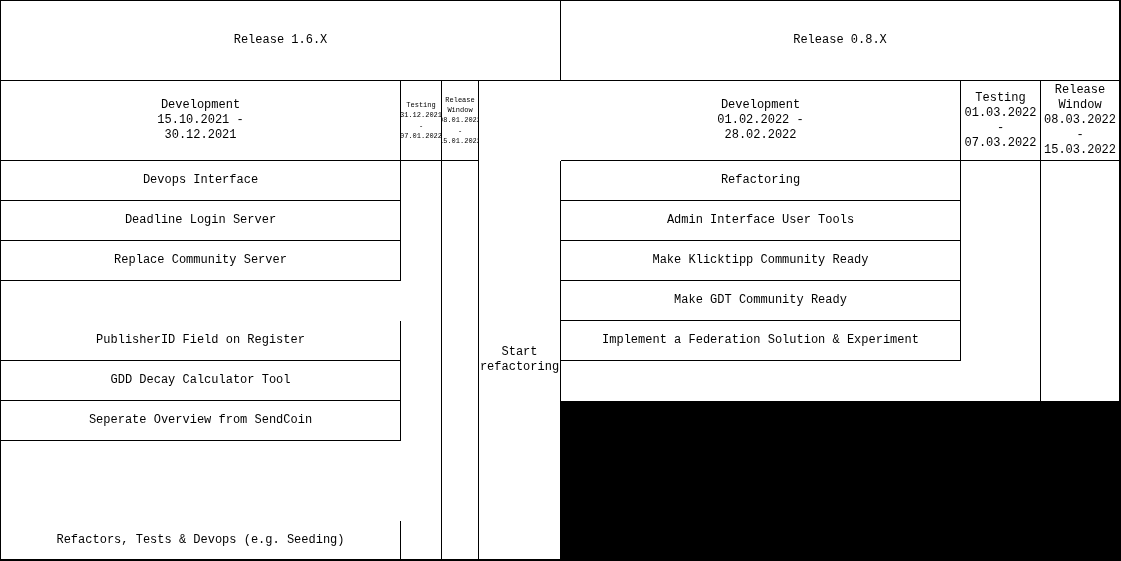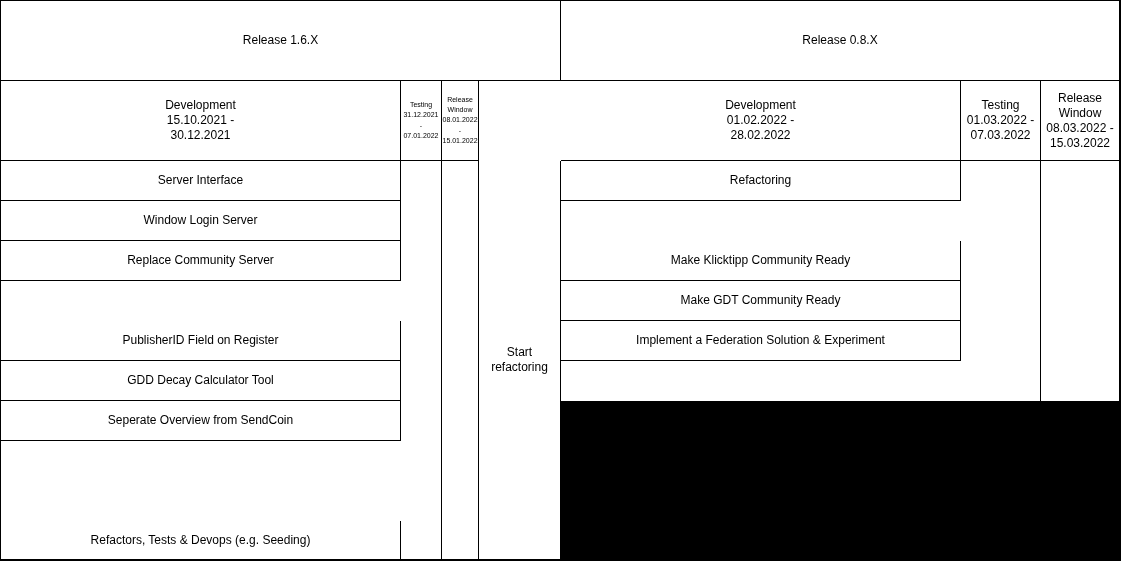--- a/index.html
+++ b/index.html
@@ -6,21 +6,21 @@
   .sheet{
     position:relative;
     width:1121px;height:561px;
     box-sizing:border-box;
     display:grid;
     grid-template-columns:400px 41px 37px 82px 400px 80px 1fr;
     grid-template-rows:80px 80px repeat(9,40px) 1fr;
     background:var(--bg-c,#ffffff);
     color:var(--text-c,#000000);
     border:1px solid var(--border-c,#000000);
-    font-family:Liberation Sans, sans-serif;
+    font-family:Liberation Mono, monospace;
   }
   .cell{
     box-sizing:border-box;
     border-right:1px solid var(--border-c,#000000);
     border-bottom:1px solid var(--border-c,#000000);
     display:flex;align-items:center;justify-content:center;
     text-align:center;
     white-space:pre-line;
     font-size:12px;line-height:1.25;
     overflow:hidden;
@@ -58,34 +58,35 @@
 01.02.2022 -
 28.02.2022</div>
   <div class="cell" style="grid-area:2/6/3/7">Testing
 01.03.2022 -
 07.03.2022</div>
   <div class="cell" style="grid-area:2/7/3/8">Release
 Window
 08.03.2022 -
 15.03.2022</div>
 
-  <div class="cell" style="grid-area:3/1/4/2">Server Interface</div>
-  <div class="cell" style="grid-area:4/1/5/2">Window Login Server</div>
+  <div class="cell" style="grid-area:3/1/4/2">Devops Interface</div>
+  <div class="cell" style="grid-area:4/1/5/2">Deadline Login Server</div>
   <div class="cell" style="grid-area:5/1/6/2">Replace Community Server</div>
   <div class="cell" style="grid-area:7/1/8/2">PublisherID Field on Register</div>
   <div class="cell" style="grid-area:8/1/9/2">GDD Decay Calculator Tool</div>
   <div class="cell" style="grid-area:9/1/10/2">Seperate Overview from SendCoin</div>
   <div class="cell" style="grid-area:12/1/13/2">Refactors, Tests &amp; Devops (e.g. Seeding)</div>
 
   <div class="cell" style="grid-area:3/2/13/3"></div>
   <div class="cell" style="grid-area:3/3/13/4"></div>
   <div class="cell" style="grid-area:3/4/13/5">Start
 refactoring</div>
 
   <div class="cell" style="grid-area:3/5/4/6">Refactoring</div>
+  <div class="cell" style="grid-area:4/5/5/6">Admin Interface User Tools</div>
   <div class="cell" style="grid-area:5/5/6/6">Make Klicktipp Community Ready</div>
   <div class="cell" style="grid-area:6/5/7/6">Make GDT Community Ready</div>
   <div class="cell" style="grid-area:7/5/8/6">Implement a Federation Solution &amp; Experiment</div>
 
   <div class="cell" style="grid-area:3/6/13/7"></div>
   <div class="cell" style="grid-area:3/7/13/8"></div>
 
   <div class="cell redacted" style="grid-area:9/5/13/8"></div>
 
 </div>

